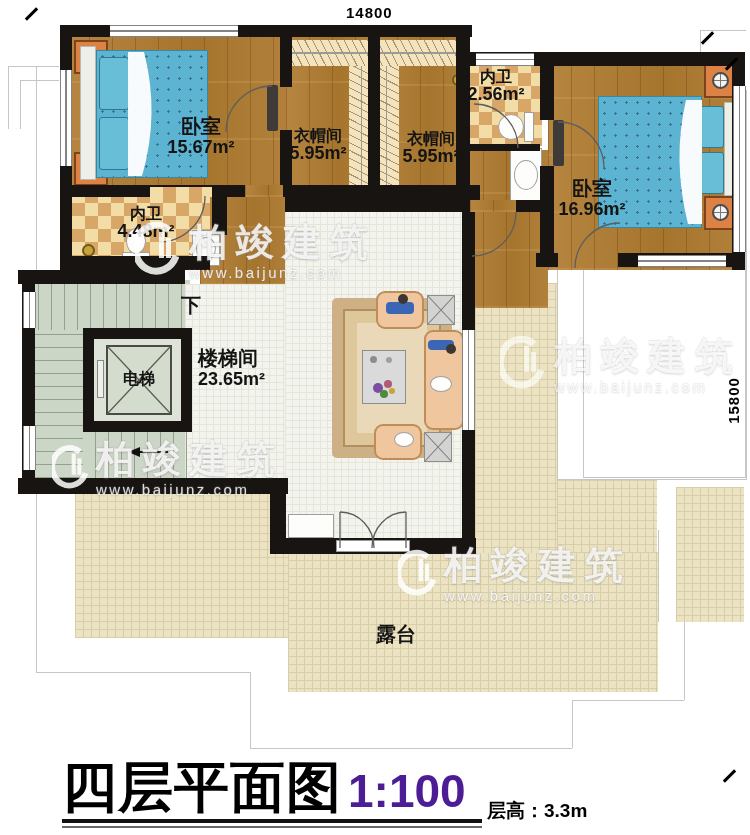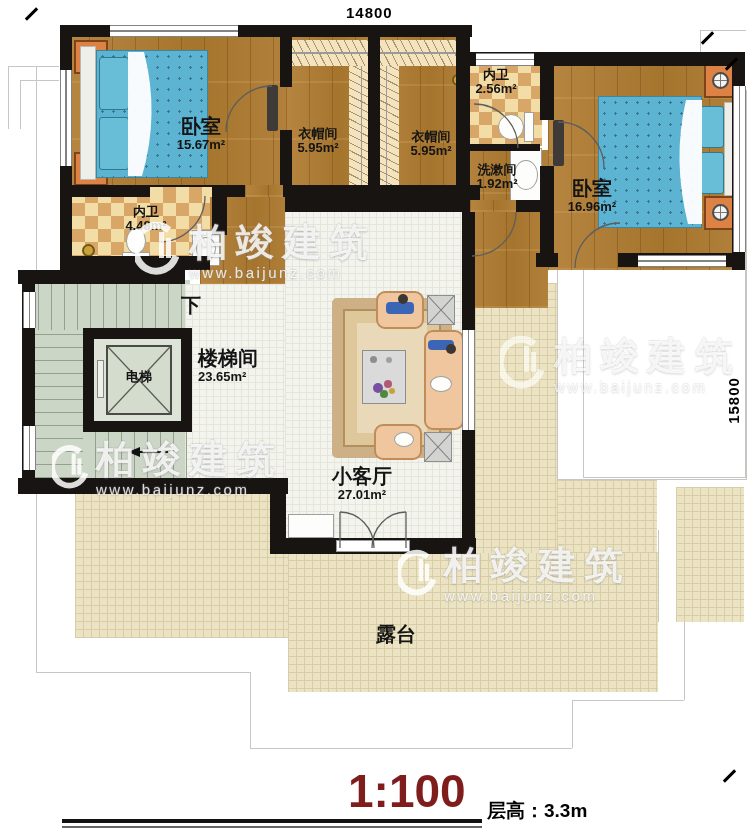--- a/index.html
+++ b/index.html
@@ -52,30 +52,30 @@
   .ctable{background:#dadada;border:1px solid #8d8d8d;box-sizing:border-box;}
   .white-fix{background:#fdfdfb;border:1px solid #9f9f9d;box-sizing:border-box;}
   .oval{border-radius:50%;}
   .p-blue{background:#3b66b5;border-radius:4px;}
   .p-head{background:#3d3733;border-radius:50%;}
   .elev-core{background:#dde4d7;}
   .elev-car{background:#d3dccd;border:2px solid #4a4a46;box-sizing:border-box;}
   
   .rlabel{color:#141414;font-weight:bold;text-align:center;line-height:1.08;white-space:nowrap;}
   .rname{font-size:20px;}
-  .rarea{font-size:13px;}
-  .small-name{font-size:13px;}
+  .rarea{font-size:18px;}
+  .small-name{font-size:16px;}
   .dim{color:#000;font-weight:bold;font-size:15px;letter-spacing:1px;white-space:nowrap;}
   .tick{width:3px;height:16px;background:#000;transform:rotate(45deg);}
   .wm{color:rgba(255,255,255,.82);text-shadow:0 1px 2px rgba(130,130,130,.45), 0 -1px 1px rgba(160,160,160,.3);
       white-space:nowrap;pointer-events:none;}
   .wm-name{font-size:38px;font-weight:bold;letter-spacing:9px;line-height:1;}
   .wm-url{font-size:15px;font-weight:normal;letter-spacing:2.5px;line-height:1;margin-top:4px;}
   .title-main{font-size:55px;font-weight:bold;color:#000;letter-spacing:1px;line-height:1;}
-  .title-scale{font-size:46px;font-weight:bold;color:#7f1d1d;line-height:1;}
+  .title-scale{font-size:46px;font-weight:bold;color:#4c1d95;line-height:1;}
   .tb-line{font-size:19px;font-weight:bold;color:#000;white-space:nowrap;}
   svg{display:block;}
 </style>
 </head>
 <body>
 
 <div id="stage">
 
   <div class="abs" style="left:8px;top:66px;width:50px;height:62px;border-left:1px solid #c6c6c2;border-top:1px solid #c6c6c2;"></div>
   <div class="abs" style="left:20px;top:80px;width:38px;height:48px;border-left:1px solid #c6c6c2;border-top:1px solid #c6c6c2;"></div>
@@ -272,42 +272,34 @@
     <div class="rarea">5.95m²</div>
   </div>
   <div class="abs rlabel" style="left:381px;top:130px;width:100px;">
     <div class="small-name">衣帽间</div>
     <div class="rarea">5.95m²</div>
   </div>
   <div class="abs rlabel" style="left:446px;top:68px;width:100px;">
     <div class="small-name">内卫</div>
     <div class="rarea">2.56m²</div>
   </div>
-  <div class="abs rlabel" style="left:447px;top:163px;width:100px;">
-    <div class="small-name">洗漱间</div>
-    <div class="rarea">1.92m²</div>
-  </div>
   <div class="abs rlabel" style="left:532px;top:178px;width:120px;">
     <div class="rname">卧室</div>
     <div class="rarea">16.96m²</div>
   </div>
   <div class="abs rlabel" style="left:96px;top:205px;width:100px;">
     <div class="small-name">内卫</div>
     <div class="rarea">4.48m²</div>
   </div>
   <div class="abs rlabel" style="left:198px;top:348px;width:110px;text-align:left;">
     <div class="rname">楼梯间</div>
     <div class="rarea">23.65m²</div>
   </div>
   <div class="abs rlabel" style="left:104px;top:370px;width:70px;">
     <div class="small-name">电梯</div>
-  </div>
-  <div class="abs rlabel" style="left:312px;top:466px;width:100px;">
-    <div class="rname">小客厅</div>
-    <div class="rarea">27.01m²</div>
   </div>
   <div class="abs rlabel" style="left:356px;top:624px;width:80px;">
     <div class="rname">露台</div>
   </div>
   <div class="abs rlabel rname" style="left:180px;top:295px;width:22px;">下</div>
 
   <div class="abs dim" style="left:346px;top:4px;">14800</div>
   <div class="abs dim" style="left:710px;top:392px;transform:rotate(-90deg);transform-origin:center;">15800</div>
   <div class="abs tick" style="left:30px;top:6px;"></div>
   <div class="abs tick" style="left:706px;top:30px;"></div>
@@ -352,20 +344,21 @@
       <path d="M34 8 A21 23 0 1 0 41 34" fill="none" stroke="rgba(255,255,255,.85)" stroke-width="7"></path>
       <rect x="24" y="10" width="5" height="26" fill="rgba(255,255,255,.85)"></rect>
       <rect x="31" y="16" width="5" height="20" fill="rgba(255,255,255,.85)"></rect>
     </svg>
     <div>
       <div class="wm-name">柏竣建筑</div>
       <div class="wm-url">www.baijunz.com</div>
     </div>
   </div>
 
+  <div class="abs title-main" style="left:62px;top:760px;">四层平面图</div>
   <div class="abs title-scale" style="left:348px;top:768px;">1:100</div>
   <div class="abs" style="left:62px;top:819px;width:420px;height:4px;background:#111;"></div>
   <div class="abs" style="left:62px;top:826px;width:420px;height:2px;background:#666;"></div>
   <div class="abs tb-line" style="left:487px;top:798px;">
     <span>层高：</span><span>3.3m</span>
   </div>
 
 </div>
 
 </body></html>

